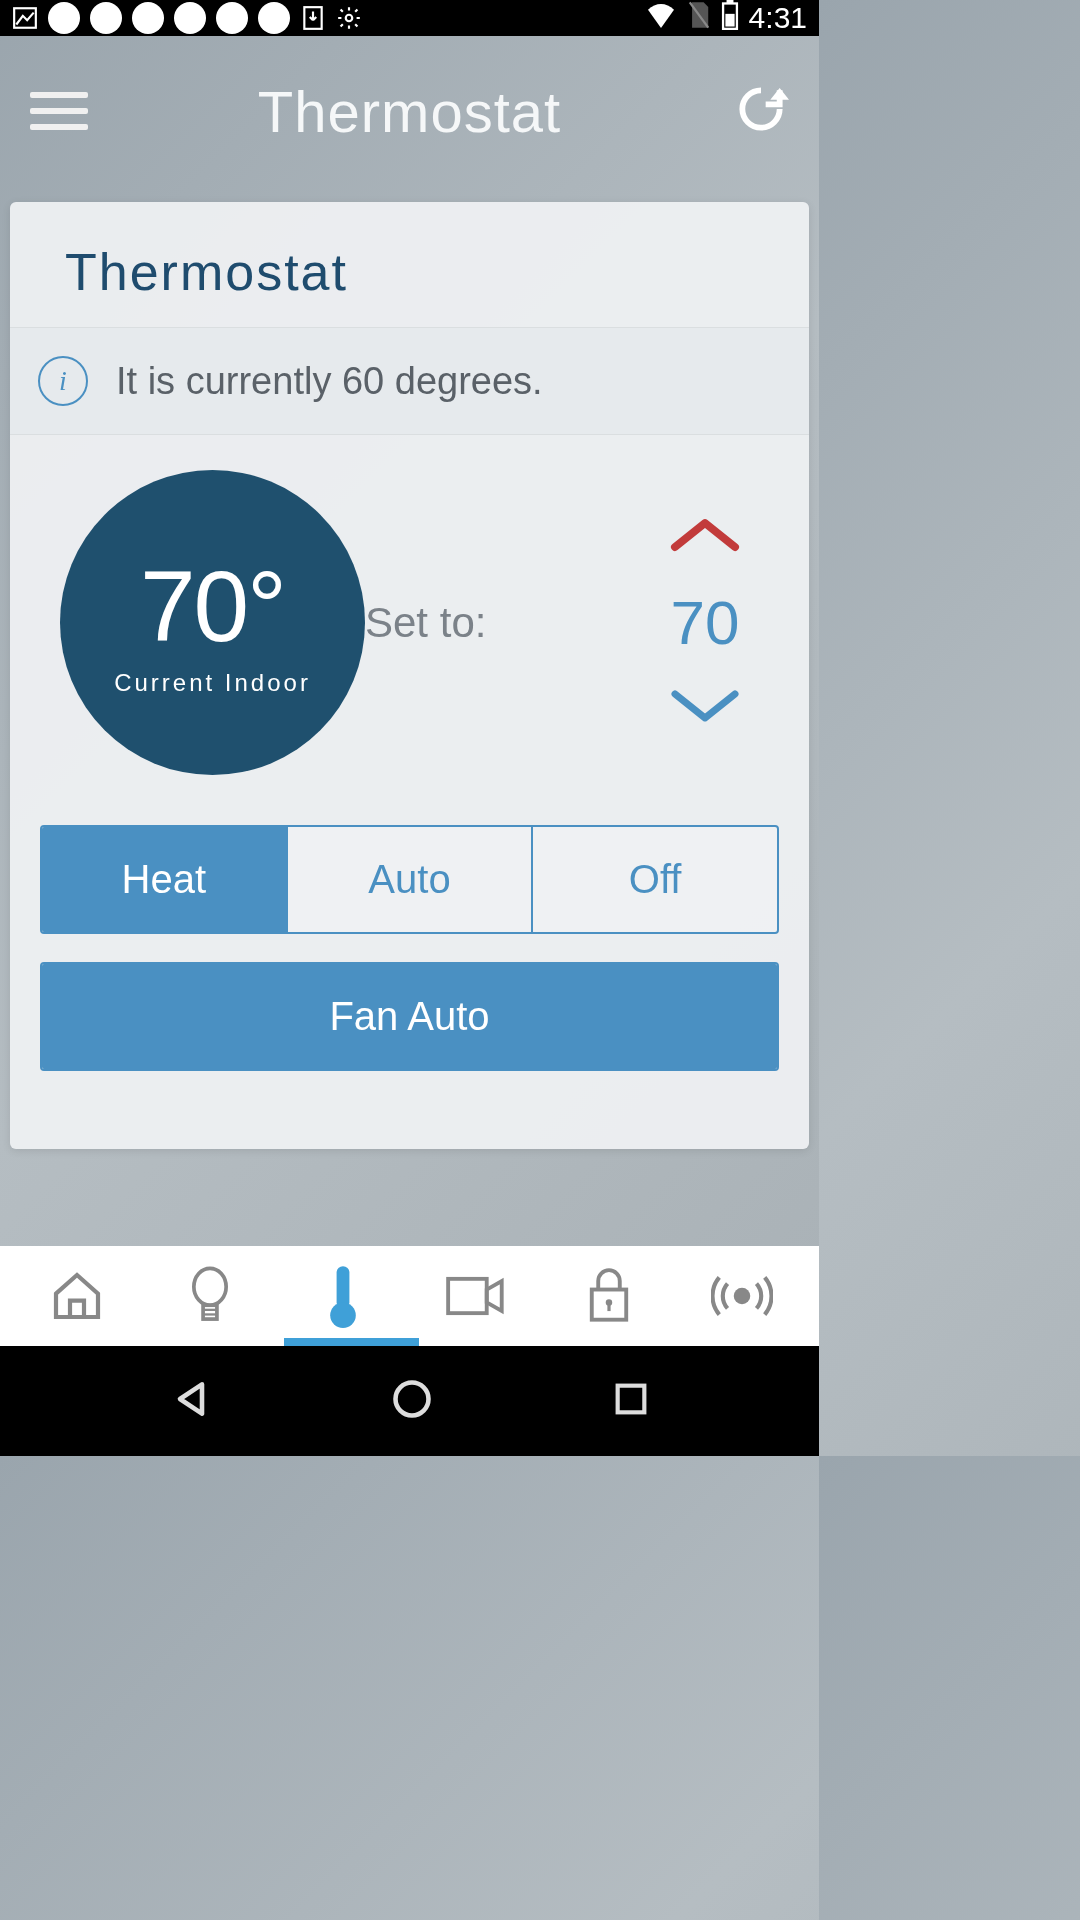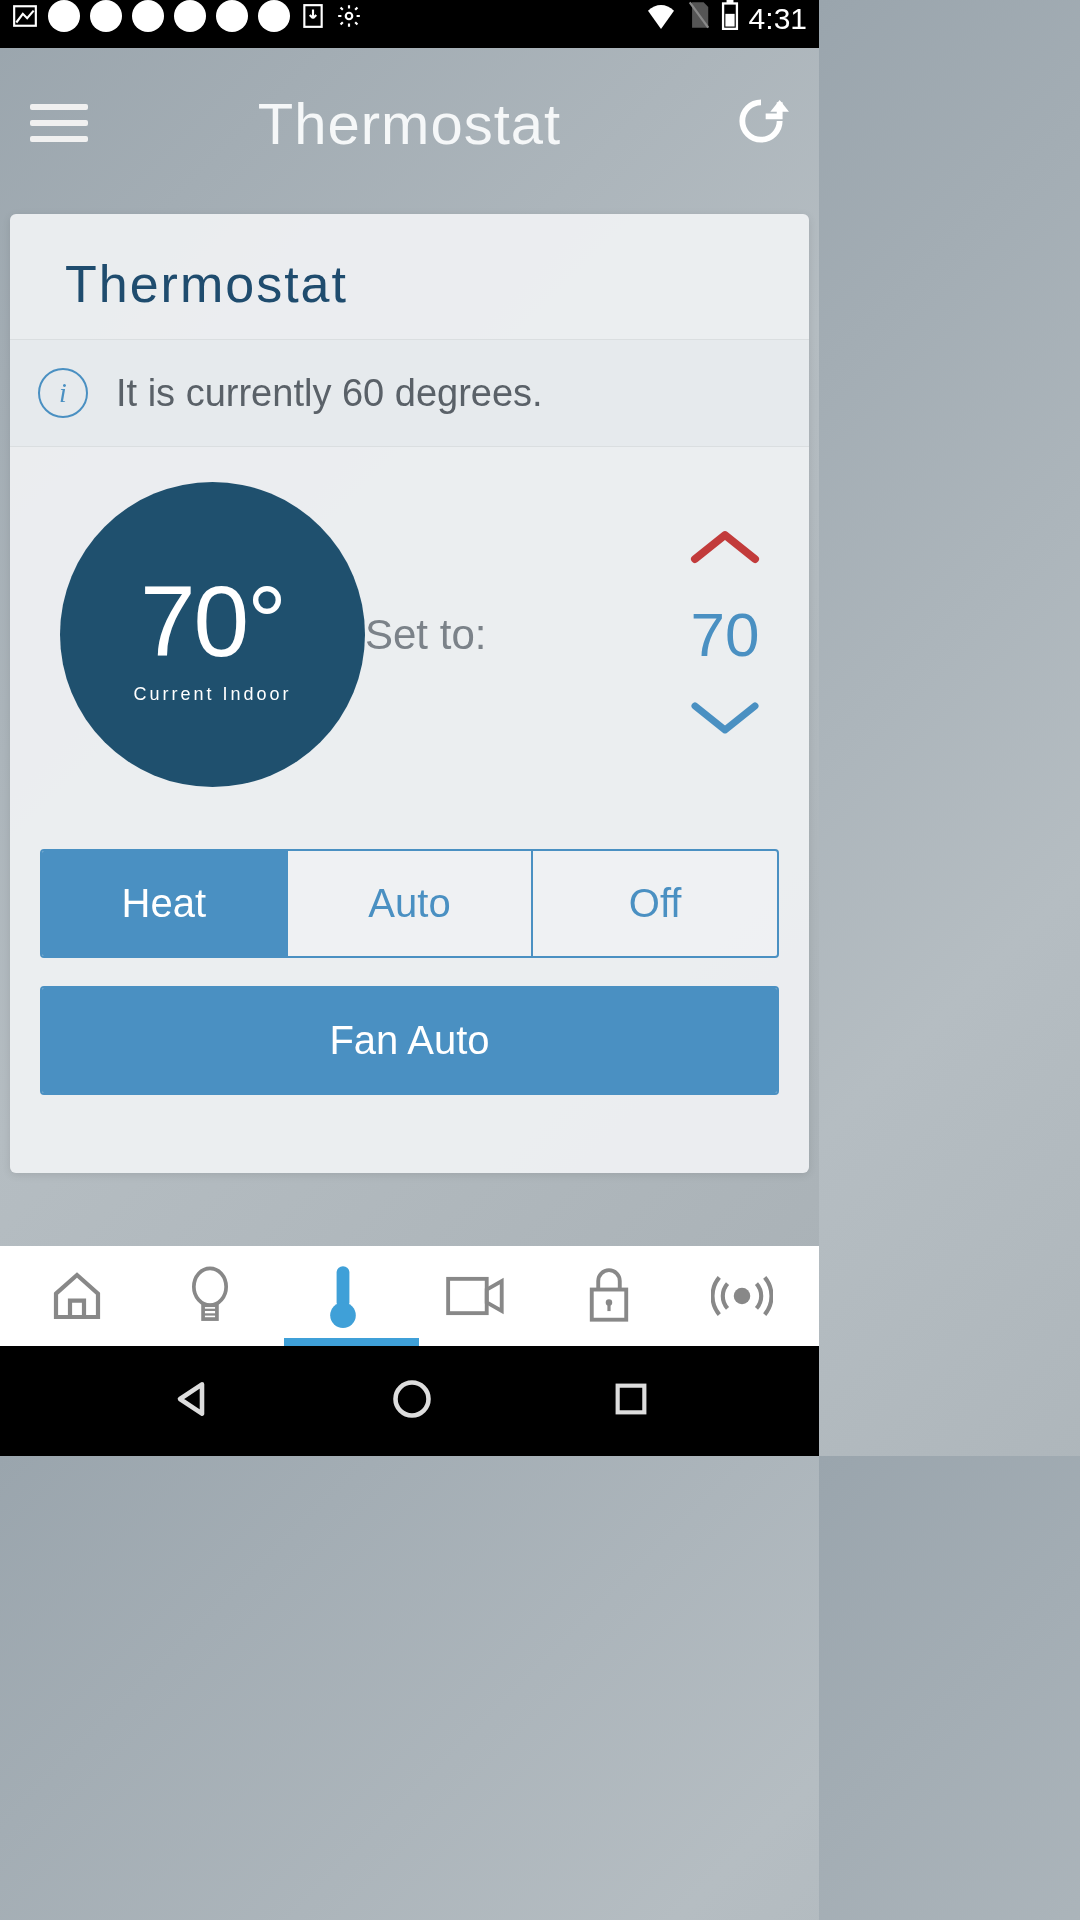--- a/index.html
+++ b/index.html
@@ -6,24 +6,24 @@
   html, body { width: 819px; height: 1456px; font-family: -apple-system, Helvetica, Arial, sans-serif; }
   body {
     background: linear-gradient(135deg, #9aa5ad 0%, #b5bdc2 50%, #a8b0b5 100%);
     display: flex;
     flex-direction: column;
     overflow: hidden;
   }
 
   
   .status-bar {
-    height: 48px;
+    height: 36px;
     background: #000;
     display: flex;
-    align-items: flex-start;
+    align-items: center;
     padding: 0 12px;
     color: #fff;
   }
   .status-left { display: flex; align-items: center; gap: 10px; }
   .status-right { margin-left: auto; display: flex; align-items: center; gap: 10px; font-size: 30px; font-weight: 500; }
   .status-dot { width: 32px; height: 32px; border-radius: 50%; background: #fff; }
   .status-icon-small { width: 26px; height: 26px; display:flex; align-items:center; justify-content:center; }
 
   
   .app-header {
@@ -67,41 +67,41 @@
     width: 50px; height: 50px; border: 2px solid #4a90c2; border-radius: 50%;
     display: flex; align-items: center; justify-content: center;
     color: #4a90c2; font-size: 28px; font-family: Georgia, serif; font-style: italic;
   }
   .info-text { font-size: 38px; color: #5a6168; }
 
   
   .temp-row {
     display: flex;
     align-items: center;
-    padding: 35px 8px 50px 50px;
+    padding: 35px 28px 50px 50px;
   }
   .temp-circle {
     width: 305px; height: 305px; border-radius: 50%;
     background: #1f506e;
     display: flex; flex-direction: column; align-items: center; justify-content: center;
     color: #fff;
   }
   .temp-value { font-size: 100px; font-weight: 300; letter-spacing: -2px; }
-  .temp-label { font-size: 18px; letter-spacing: 3px; margin-top: 5px; }
+  .temp-label { font-size: 24px; letter-spacing: 3px; margin-top: 5px; }
 
   .set-block { flex: 1; display: flex; align-items: center; justify-content: space-between; gap: 50px; padding-right: 40px; }
   .set-label { font-size: 42px; color: #7b8289; }
   .stepper { display: flex; flex-direction: column; align-items: center; gap: 30px; }
   .chev { cursor: pointer; }
   .set-value { font-size: 62px; color: #4a90c2; font-weight: 400; }
 
   
   .seg {
     display: flex;
-    margin: 12px 30px 28px 30px;
+    margin: 0 30px 28px 30px;
     border: 2px solid #4a90c2;
     border-radius: 4px;
     overflow: hidden;
   }
   .seg-btn {
     flex: 1;
     text-align: center;
     padding: 30px 0;
     font-size: 40px;
     color: #4a90c2;

